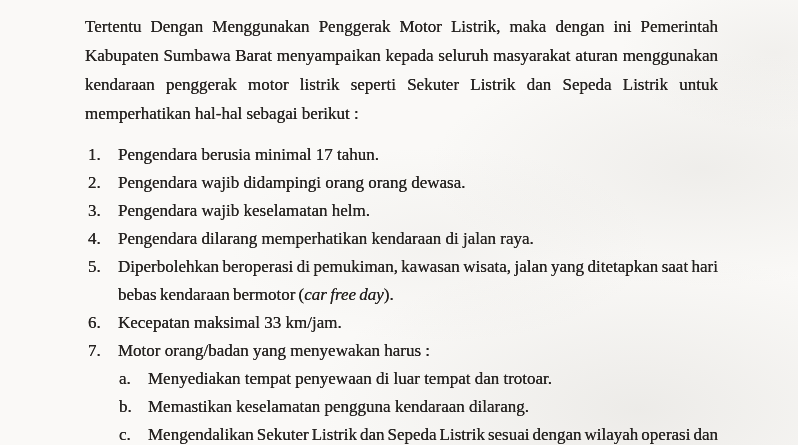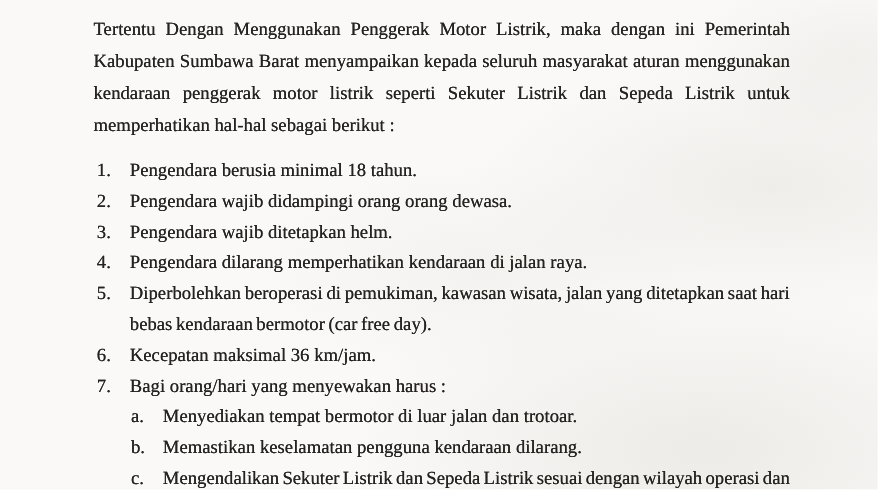--- a/index.html
+++ b/index.html
@@ -54,72 +54,72 @@
   .sublist .item .marker{
     flex:0 0 29px;
     padding-left:0;
   }
   
   .sublist > .item:nth-child(3) .text{
     text-align:justify;
     text-align-last:justify;
     word-spacing:-2px;
   }
-  .italic{}
+  .italic{font-style:italic;}
 </style>
 </head>
 <body>
 
 <div class="page" style="--paper: #faf9f7; --ink: #262321;">
   <div class="content">
 
     <p class="intro">Tertentu Dengan Menggunakan Penggerak Motor Listrik, maka dengan ini Pemerintah Kabupaten Sumbawa Barat menyampaikan kepada seluruh masyarakat aturan menggunakan kendaraan penggerak motor listrik seperti Sekuter Listrik dan Sepeda Listrik untuk memperhatikan hal-hal sebagai berikut :</p>
 
     <div class="list">
 
       <div class="item">
         <span class="marker">1.</span>
-        <span class="text">Pengendara berusia minimal 18 tahun.</span>
+        <span class="text">Pengendara berusia minimal 17 tahun.</span>
       </div>
 
       <div class="item">
         <span class="marker">2.</span>
         <span class="text">Pengendara wajib didampingi orang orang dewasa.</span>
       </div>
 
       <div class="item">
         <span class="marker">3.</span>
-        <span class="text">Pengendara wajib ditetapkan helm.</span>
+        <span class="text">Pengendara wajib keselamatan helm.</span>
       </div>
 
       <div class="item">
         <span class="marker">4.</span>
         <span class="text">Pengendara dilarang memperhatikan kendaraan di jalan raya.</span>
       </div>
 
       <div class="item">
         <span class="marker">5.</span>
         <span class="text"><span>Diperbolehkan beroperasi di pemukiman, kawasan wisata, jalan yang ditetapkan saat hari bebas kendaraan bermotor (</span><span class="italic">car free day</span><span>).</span></span>
       </div>
 
       <div class="item">
         <span class="marker">6.</span>
-        <span class="text">Kecepatan maksimal 36 km/jam.</span>
+        <span class="text">Kecepatan maksimal 33 km/jam.</span>
       </div>
 
       <div class="item">
         <span class="marker">7.</span>
-        <span class="text">Bagi orang/hari yang menyewakan harus :</span>
+        <span class="text">Motor orang/badan yang menyewakan harus :</span>
       </div>
 
       <div class="sublist">
 
         <div class="item">
           <span class="marker">a.</span>
-          <span class="text">Menyediakan tempat bermotor di luar jalan dan trotoar.</span>
+          <span class="text">Menyediakan tempat penyewaan di luar tempat dan trotoar.</span>
         </div>
 
         <div class="item">
           <span class="marker">b.</span>
           <span class="text">Memastikan keselamatan pengguna kendaraan dilarang.</span>
         </div>
 
         <div class="item">
           <span class="marker">c.</span>
           <span class="text">Mengendalikan Sekuter Listrik dan Sepeda Listrik sesuai dengan wilayah operasi dan</span>

